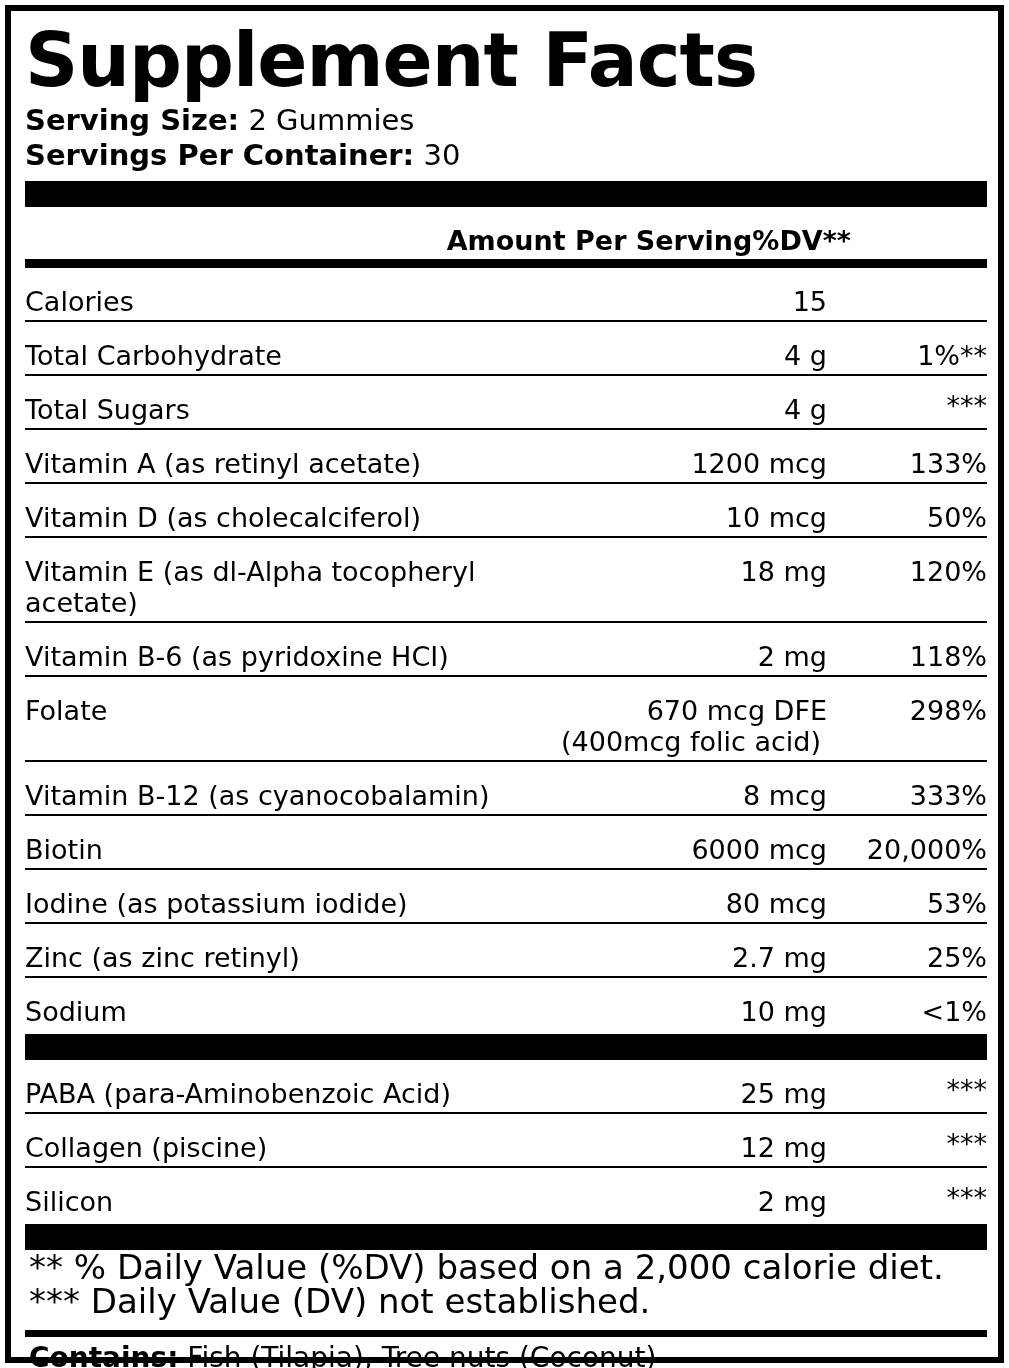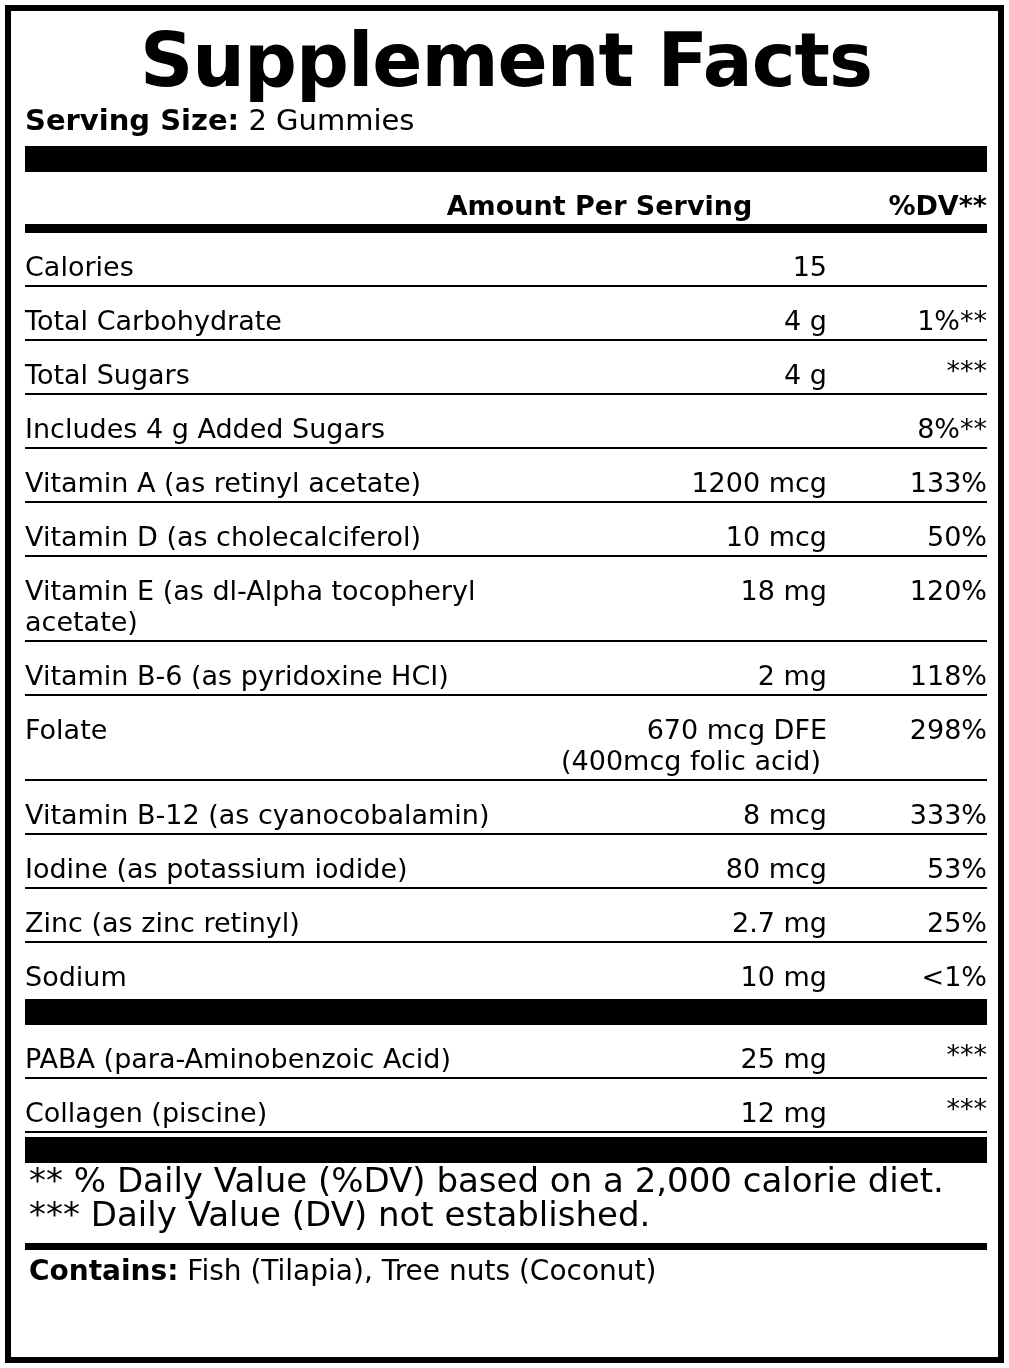--- a/index.html
+++ b/index.html
@@ -29,21 +29,20 @@
     left: 14px;
     top: 6px;
     width: 962px;
   }
   .title {
     font-family: "DejaVu Sans", sans-serif;
     font-weight: bold;
     font-size: 74px;
     line-height: 86px;
     letter-spacing: -1px;
-    text-align: center;
     white-space: nowrap;
   }
   .serving-line {
     font-size: 29px;
     line-height: 35px;
     white-space: nowrap;
   }
   .serving-line b {
     font-weight: bold;
   }
@@ -89,21 +88,20 @@
     font-weight: bold;
     border-bottom: none;
     padding-bottom: 0;
   }
   .hdr-amount {
     text-align: right;
     white-space: nowrap;
     padding-right: 6px;
   }
   .hdr-dv {
-    text-align: right;
     white-space: nowrap;
     padding-right: 4px;
   }
   .indent1 { padding-left: 28px; }
   .indent2 { padding-left: 52px; }
   .stars {
     text-align: right;
     white-space: nowrap;
     vertical-align: top;
     line-height: 0.9;
@@ -130,20 +128,24 @@
 <body>
 
 <div class="panel">
   <div class="inner">
 
     <div class="title">Supplement Facts</div>
 
     <div class="serving-line">
       <b>Serving Size:</b>
       <span>2 Gummies</span>
+    </div>
+    <div class="serving-line">
+      <b>Servings Per Container:</b>
+      <span>30</span>
     </div>
 
     <div class="bar-thick"></div>
 
     <table class="facts">
       <tbody>
           <tr class="hdr-row">
         <td class="nutrient"></td>
         <td class="hdr-amount">Amount Per Serving</td>
         <td class="hdr-dv">%DV**</td>
@@ -164,25 +166,20 @@
         <td class="nutrient">Total Carbohydrate</td>
         <td class="amount">4 g</td>
         <td class="dv">1%**</td>
       </tr>
       <tr>
         <td class="nutrient indent1">Total Sugars</td>
         <td class="amount">4 g</td>
         <td class="dv stars">***</td>
       </tr>
       <tr>
-        <td class="nutrient indent2">Includes 4 g Added Sugars</td>
-        <td class="amount"></td>
-        <td class="dv">8%**</td>
-      </tr>
-      <tr>
         <td class="nutrient">Vitamin A (as retinyl acetate)</td>
         <td class="amount">1200 mcg</td>
         <td class="dv">133%</td>
       </tr>
       <tr>
         <td class="nutrient">Vitamin D (as cholecalciferol)</td>
         <td class="amount">10 mcg</td>
         <td class="dv">50%</td>
       </tr>
       <tr>
@@ -202,20 +199,25 @@
           <div class="second-line">(400mcg folic acid)</div>
         </td>
         <td class="dv">298%</td>
       </tr>
       <tr>
         <td class="nutrient">Vitamin B-12 (as cyanocobalamin)</td>
         <td class="amount">8 mcg</td>
         <td class="dv">333%</td>
       </tr>
       <tr>
+        <td class="nutrient">Biotin</td>
+        <td class="amount">6000 mcg</td>
+        <td class="dv">20,000%</td>
+      </tr>
+      <tr>
         <td class="nutrient">Iodine (as potassium iodide)</td>
         <td class="amount">80 mcg</td>
         <td class="dv">53%</td>
       </tr>
       <tr>
         <td class="nutrient">Zinc (as zinc retinyl)</td>
         <td class="amount">2.7 mg</td>
         <td class="dv">25%</td>
       </tr>
       <tr class="no-rule">
@@ -233,20 +235,25 @@
           <tr>
         <td class="nutrient">PABA (para-Aminobenzoic Acid)</td>
         <td class="amount">25 mg</td>
         <td class="dv stars">***</td>
       </tr>
       <tr>
         <td class="nutrient">Collagen (piscine)</td>
         <td class="amount">12 mg</td>
         <td class="dv stars">***</td>
       </tr>
+      <tr class="no-rule">
+        <td class="nutrient">Silicon</td>
+        <td class="amount">2 mg</td>
+        <td class="dv stars">***</td>
+      </tr>
     </tbody>
       </table>
 
     <div class="bar-thick" style="margin-top:4px;"></div>
 
     <div class="footnotes">** % Daily Value (%DV) based on a 2,000 calorie diet.</div>
     <div class="footnotes">*** Daily Value (DV) not established.</div>
 
     <div class="bar-thin" style="margin-top:12px;"></div>
 

